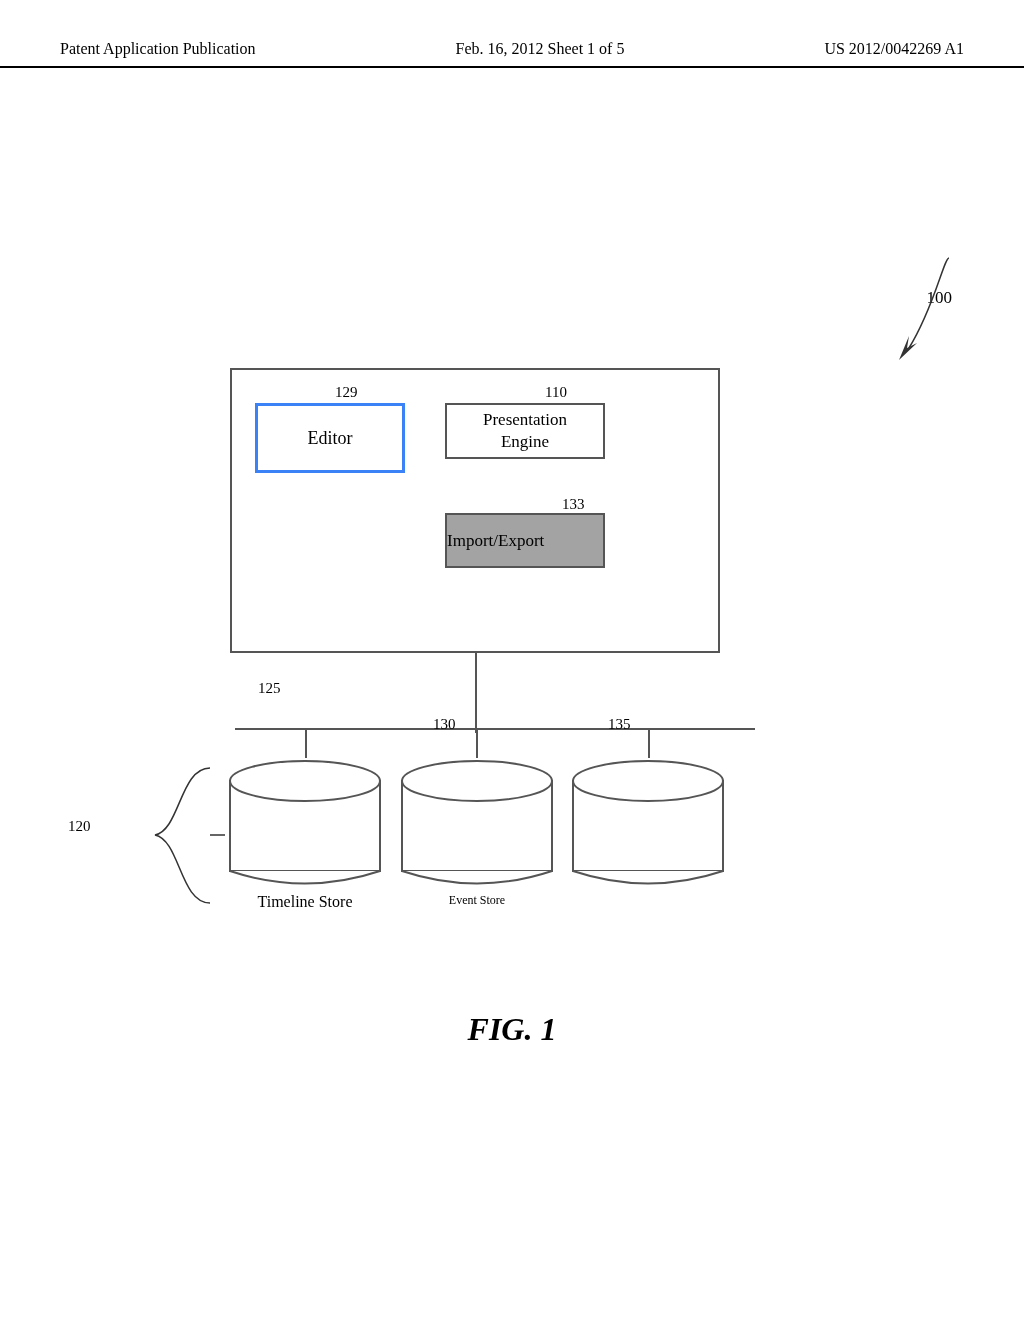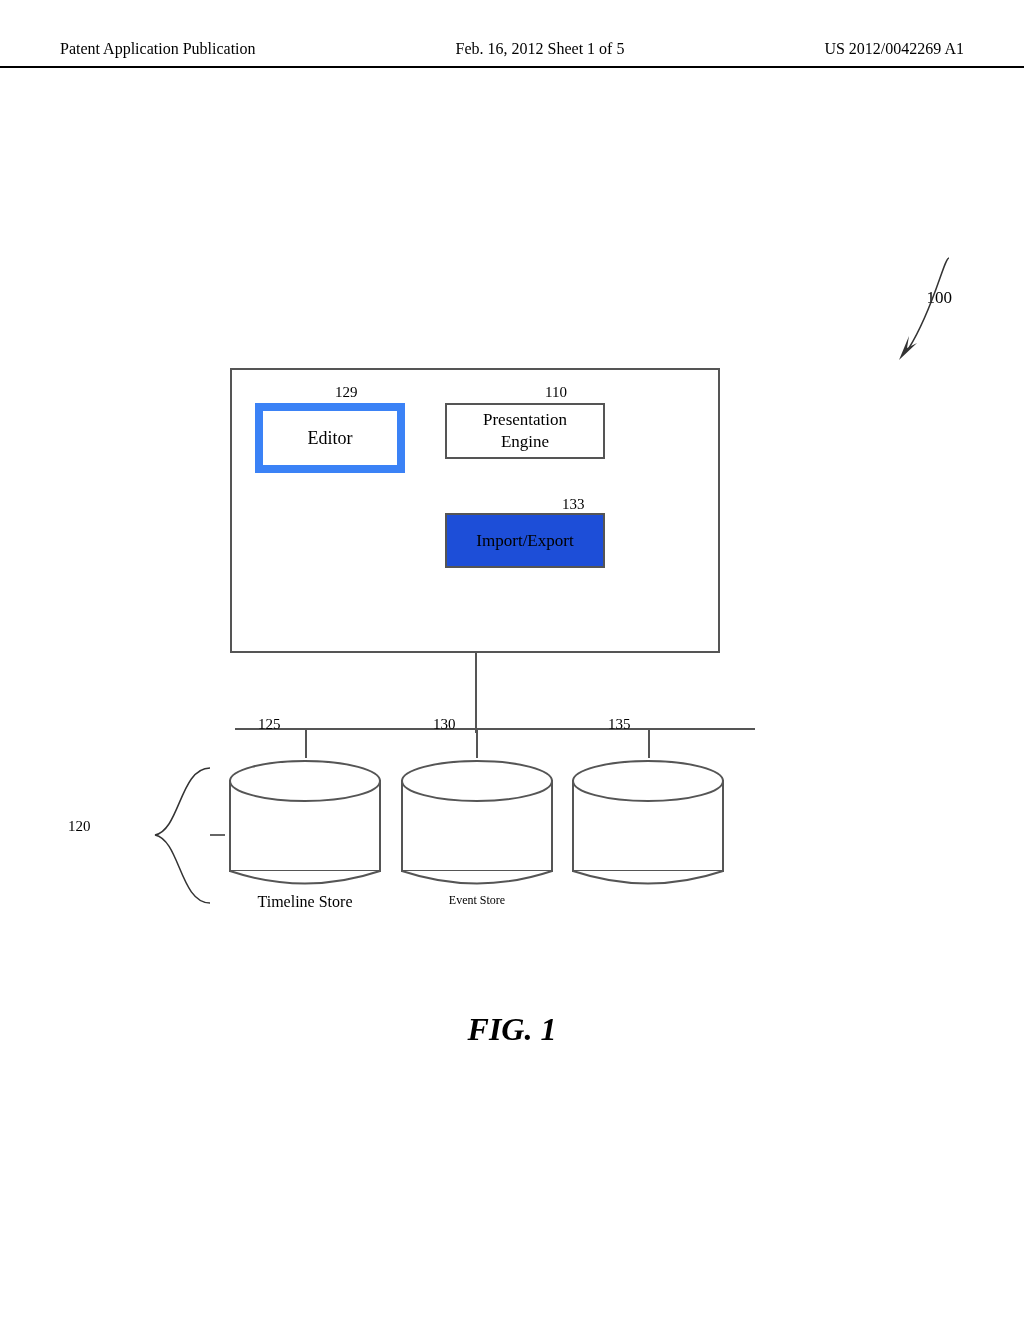--- a/index.html
+++ b/index.html
@@ -40,21 +40,21 @@
       border: 2px solid #555;
     }
 
     
     .editor-box {
       position: absolute;
       top: 335px;
       left: 255px;
       width: 150px;
       height: 70px;
-      border: 8px solid #3b82f6;
+      border: 3px solid #3b82f6;
       display: flex;
       align-items: center;
       justify-content: center;
       font-size: 18px;
       background: #fff;
     }
 
     
     .presentation-box {
       position: absolute;
@@ -75,23 +75,23 @@
     
     .import-export-box {
       position: absolute;
       top: 445px;
       left: 445px;
       width: 160px;
       height: 55px;
       border: 2px solid #555;
       display: flex;
       align-items: center;
-      justify-content: center;
+      justify-content: flex-start;
       font-size: 17px;
-      background: #1d4ed8;
+      background: #a3a3a3;
     }
 
     
     .connector-vertical {
       position: absolute;
       top: 585px;
       left: 475px;
       width: 2px;
       height: 80px;
       background: #555;
@@ -195,21 +195,21 @@
   </div>
 
   <div class="connector-vertical"></div>
 
   <div class="connector-horizontal"></div>
 
   <div class="connector-to-db1"></div>
   <div class="connector-to-db2"></div>
   <div class="connector-to-db3"></div>
 
-  <div style="position:absolute; top:648px; left:258px; font-size:15px;text-align:center;">
+  <div style="position:absolute; top:612px; left:258px; font-size:15px;text-align:center;">
     <span>125</span>
   </div>
 
   <div style="position:absolute; top:648px; left:433px; font-size:15px;">
     <span>130</span>
   </div>
 
   <div style="position:absolute; top:648px; left:608px; font-size:15px;">
     <span>135</span>
   </div>

